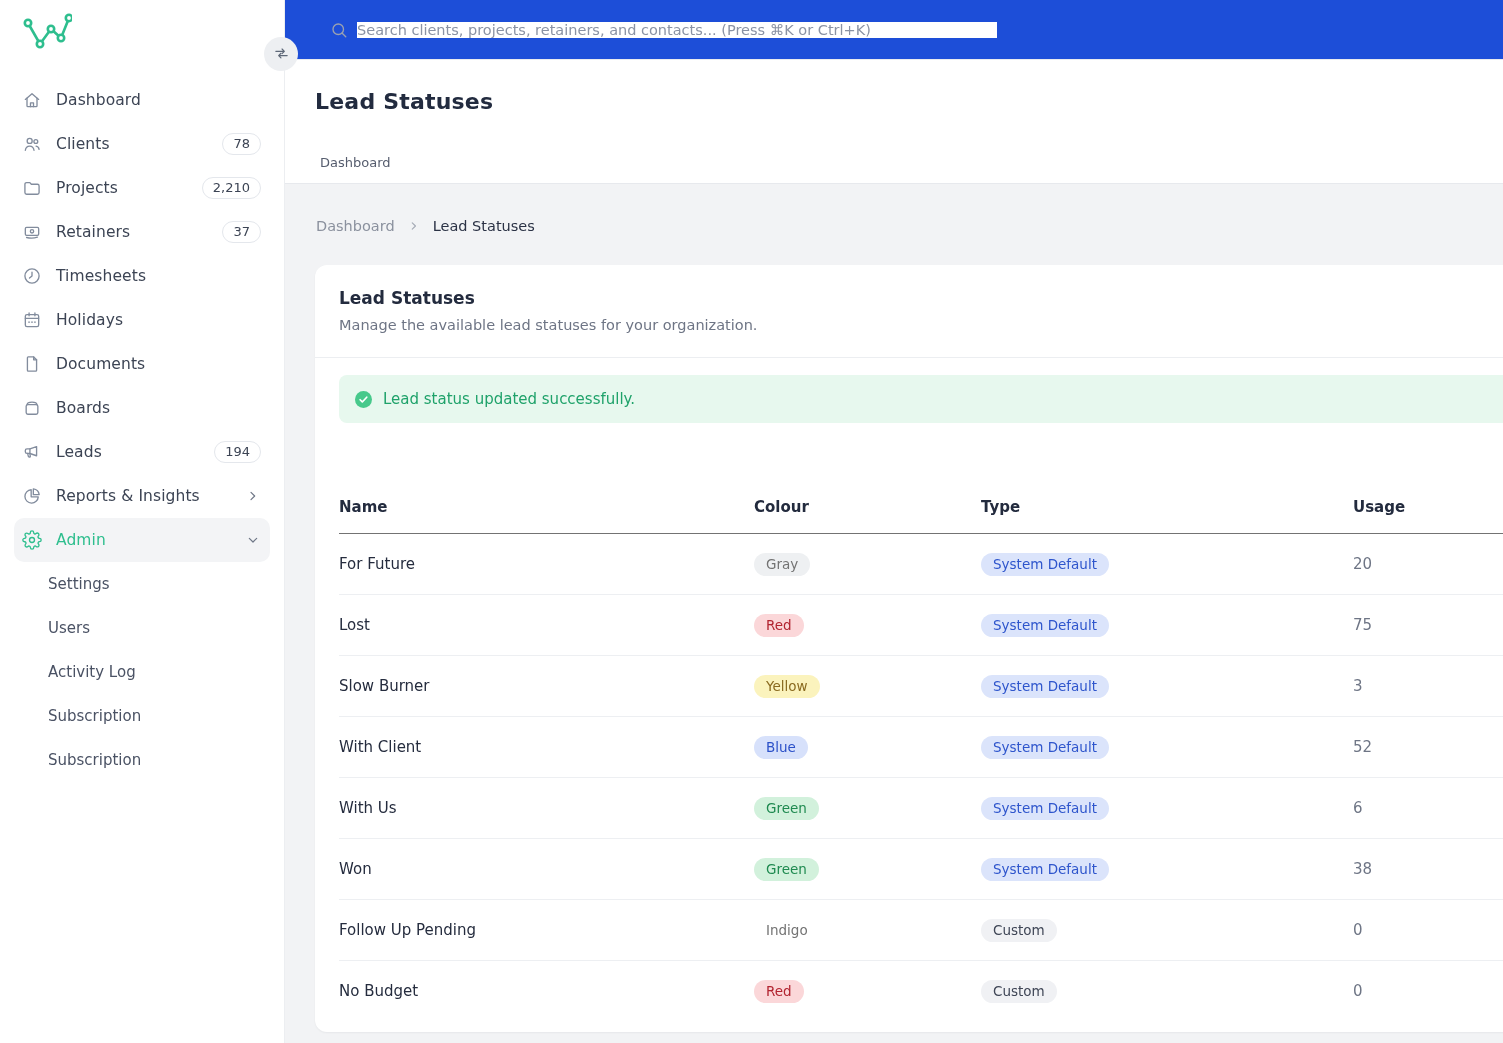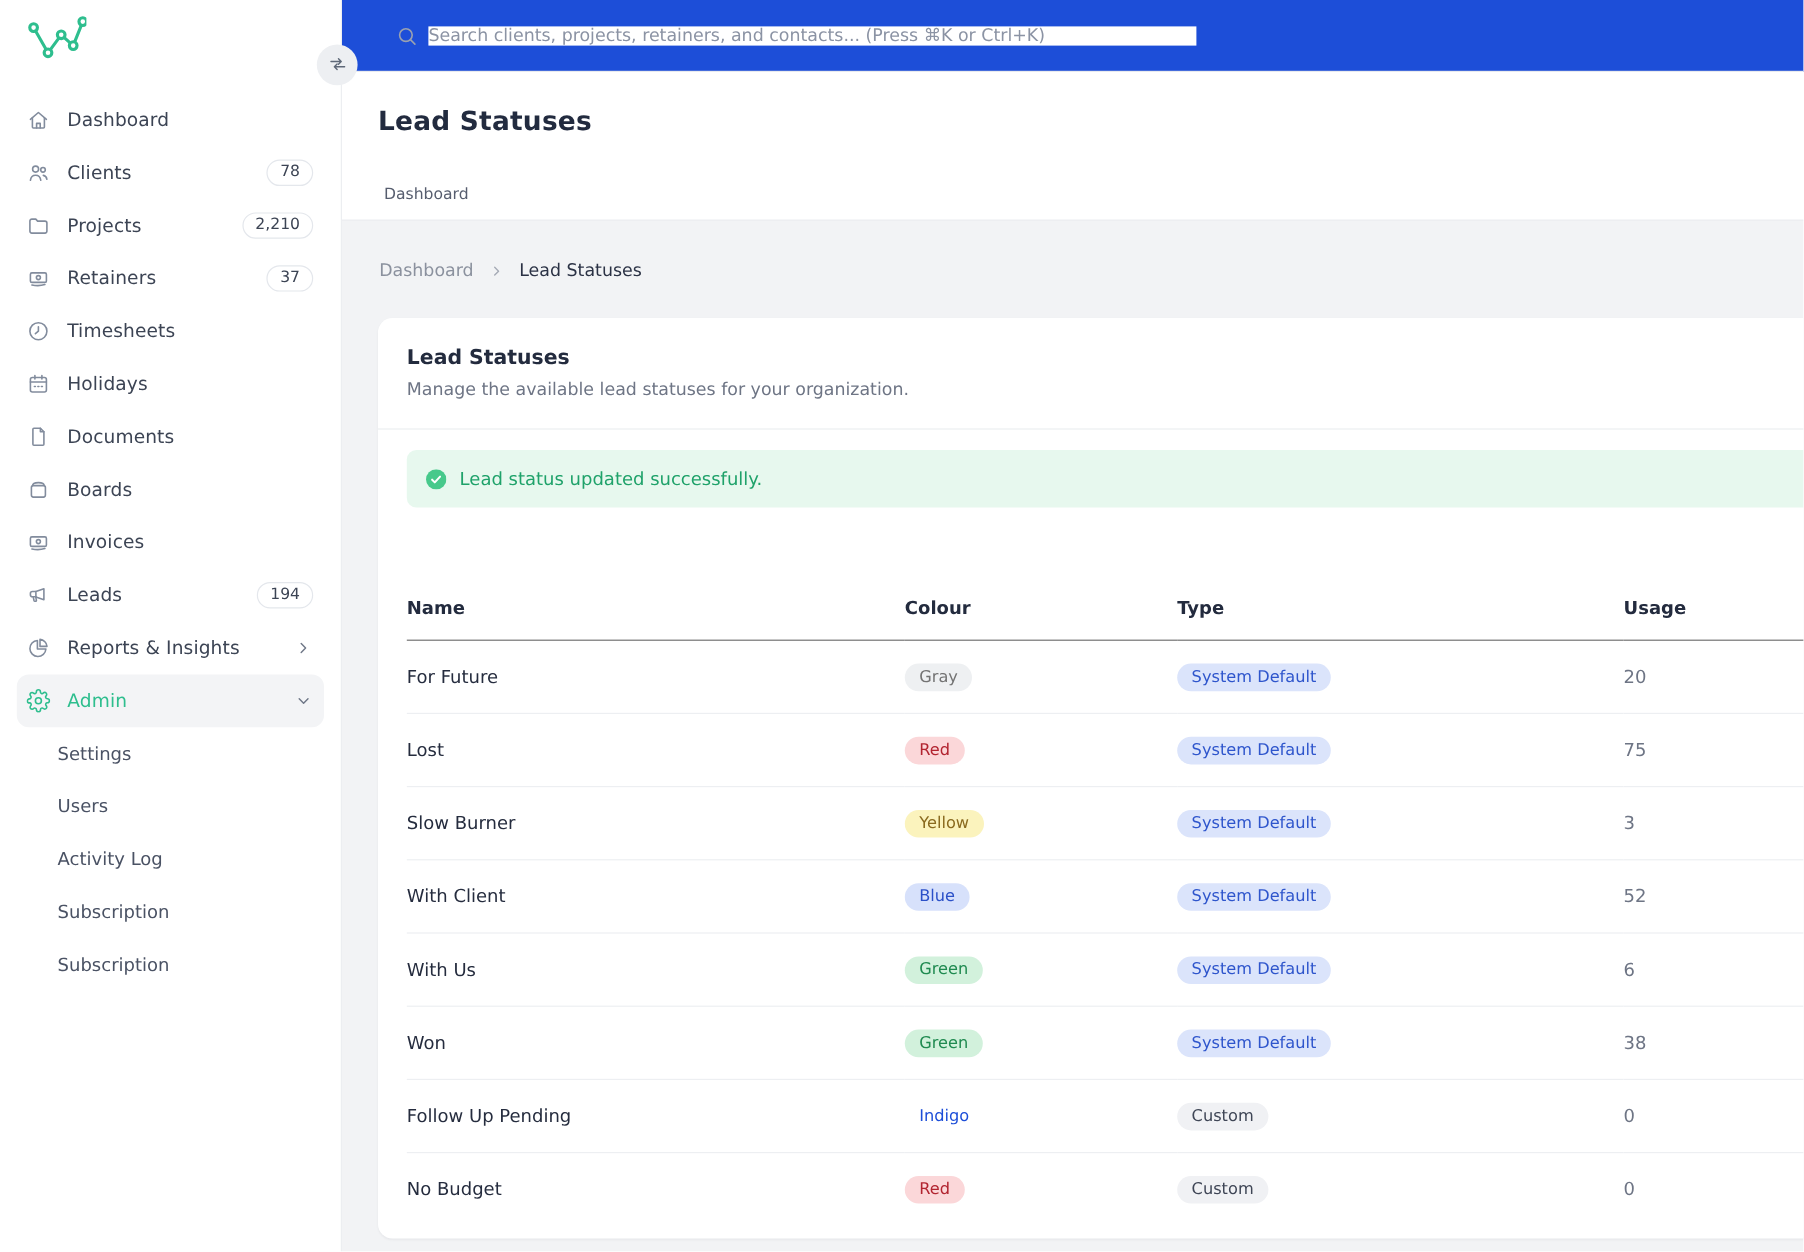--- a/index.html
+++ b/index.html
@@ -208,26 +208,20 @@
         <span class="lbl">Documents</span>
       </div>
       <div class="nav-item">
         <svg class="ico" viewBox="0 0 24 24" stroke="currentColor" stroke-width="1.6" stroke-linecap="round" stroke-linejoin="round">
             <use href="#i-archive"></use>
           </svg>
         <span class="lbl">Boards</span>
       </div>
       <div class="nav-item">
         <svg class="ico" viewBox="0 0 24 24" stroke="currentColor" stroke-width="1.6" stroke-linecap="round" stroke-linejoin="round">
-            <use href="#i-banknote"></use>
-          </svg>
-        <span class="lbl">Invoices</span>
-      </div>
-      <div class="nav-item">
-        <svg class="ico" viewBox="0 0 24 24" stroke="currentColor" stroke-width="1.6" stroke-linecap="round" stroke-linejoin="round">
             <use href="#i-megaphone"></use>
           </svg>
         <span class="lbl">Leads</span>
         <span class="badge">194</span>
       </div>
       <div class="nav-item">
         <svg class="ico" viewBox="0 0 24 24" stroke="currentColor" stroke-width="1.6" stroke-linecap="round" stroke-linejoin="round">
             <use href="#i-pie"></use>
           </svg>
         <span class="lbl">Reports &amp; Insights</span>
@@ -339,21 +333,21 @@
                 <td class="cell-usage">6</td>
               </tr>
               <tr>
                 <td class="cell-name">Won</td>
                 <td><span class="pill" style="background: rgb(210, 241, 220); color: rgb(31, 138, 80);">Green</span></td>
                 <td><span class="pill" style="background: rgb(219, 228, 251); color: rgb(46, 85, 204);">System Default</span></td>
                 <td class="cell-usage">38</td>
               </tr>
               <tr>
                 <td class="cell-name">Follow Up Pending</td>
-                <td><span class="pill" style="background: transparent; color: #1d4ed8; text-align: right;">Indigo</span></td>
+                <td><span class="pill" style="background: transparent; color: #737373; text-align: right;">Indigo</span></td>
                 <td><span class="pill" style="background: rgb(240, 241, 244); color: rgb(63, 70, 86);">Custom</span></td>
                 <td class="cell-usage">0</td>
               </tr>
               <tr>
                 <td class="cell-name">No Budget</td>
                 <td><span class="pill" style="background: rgb(251, 215, 217); color: rgb(178, 36, 48);">Red</span></td>
                 <td><span class="pill" style="background: rgb(240, 241, 244); color: rgb(63, 70, 86);">Custom</span></td>
                 <td class="cell-usage">0</td>
               </tr>
             </tbody>

